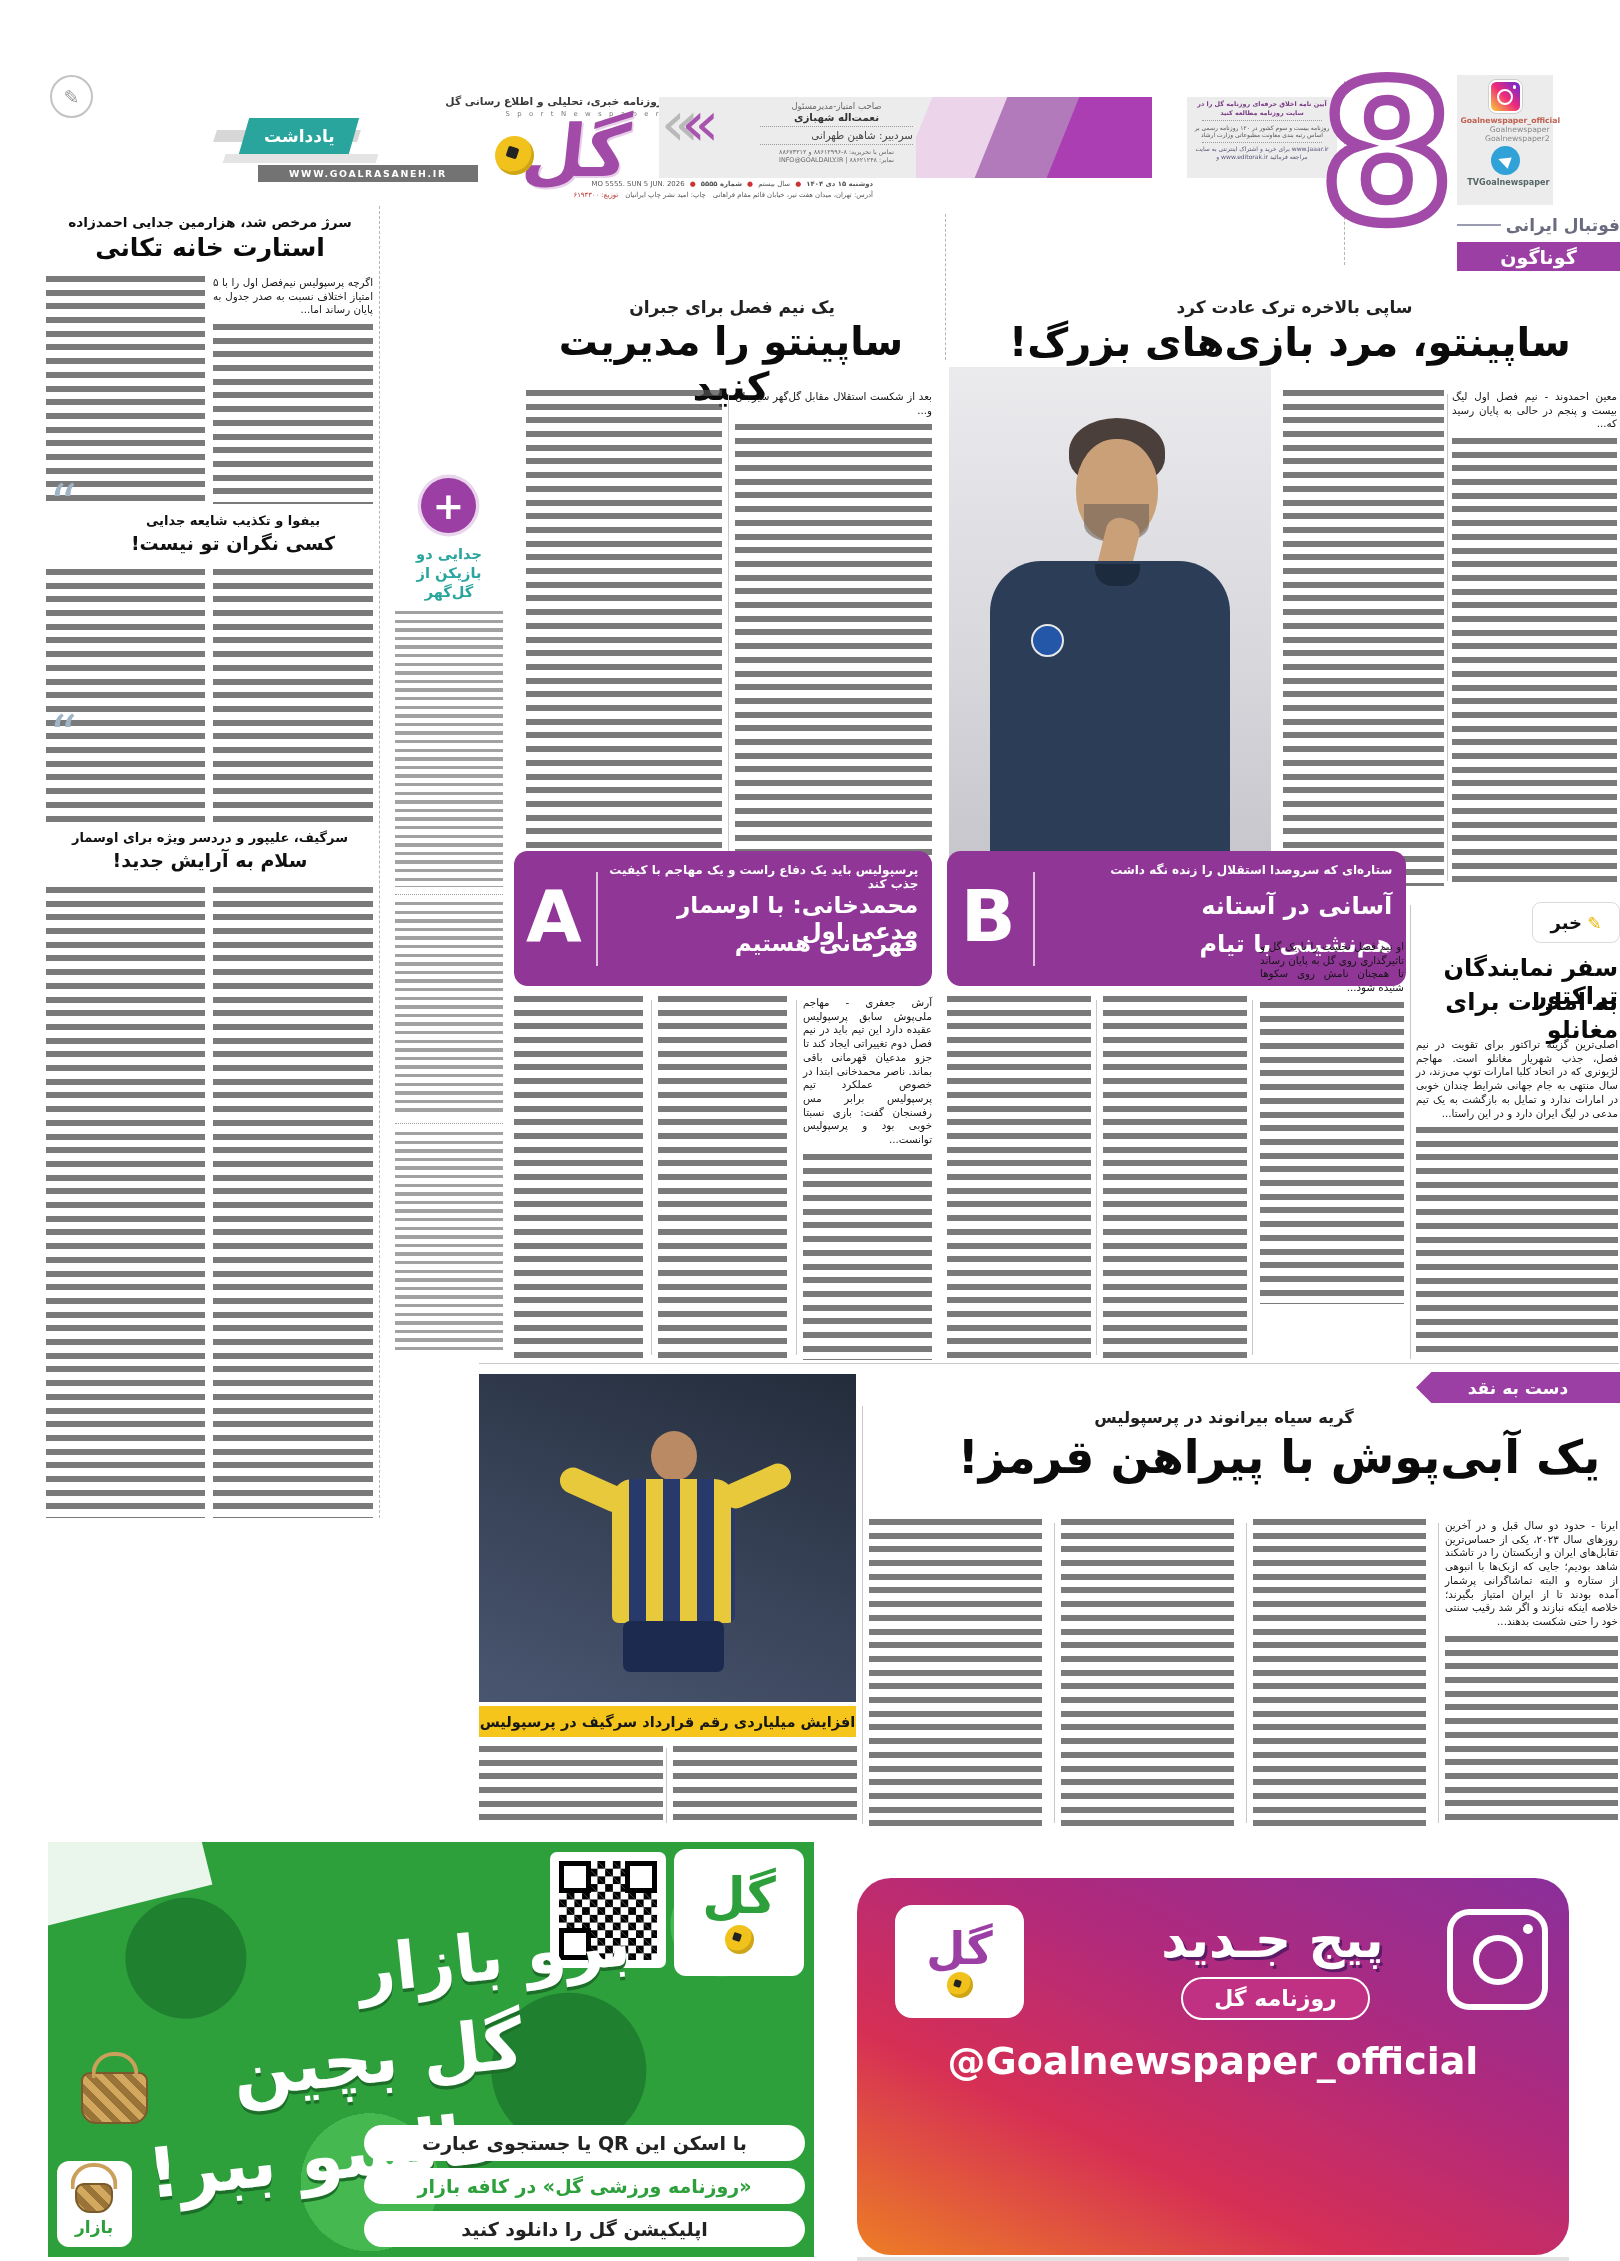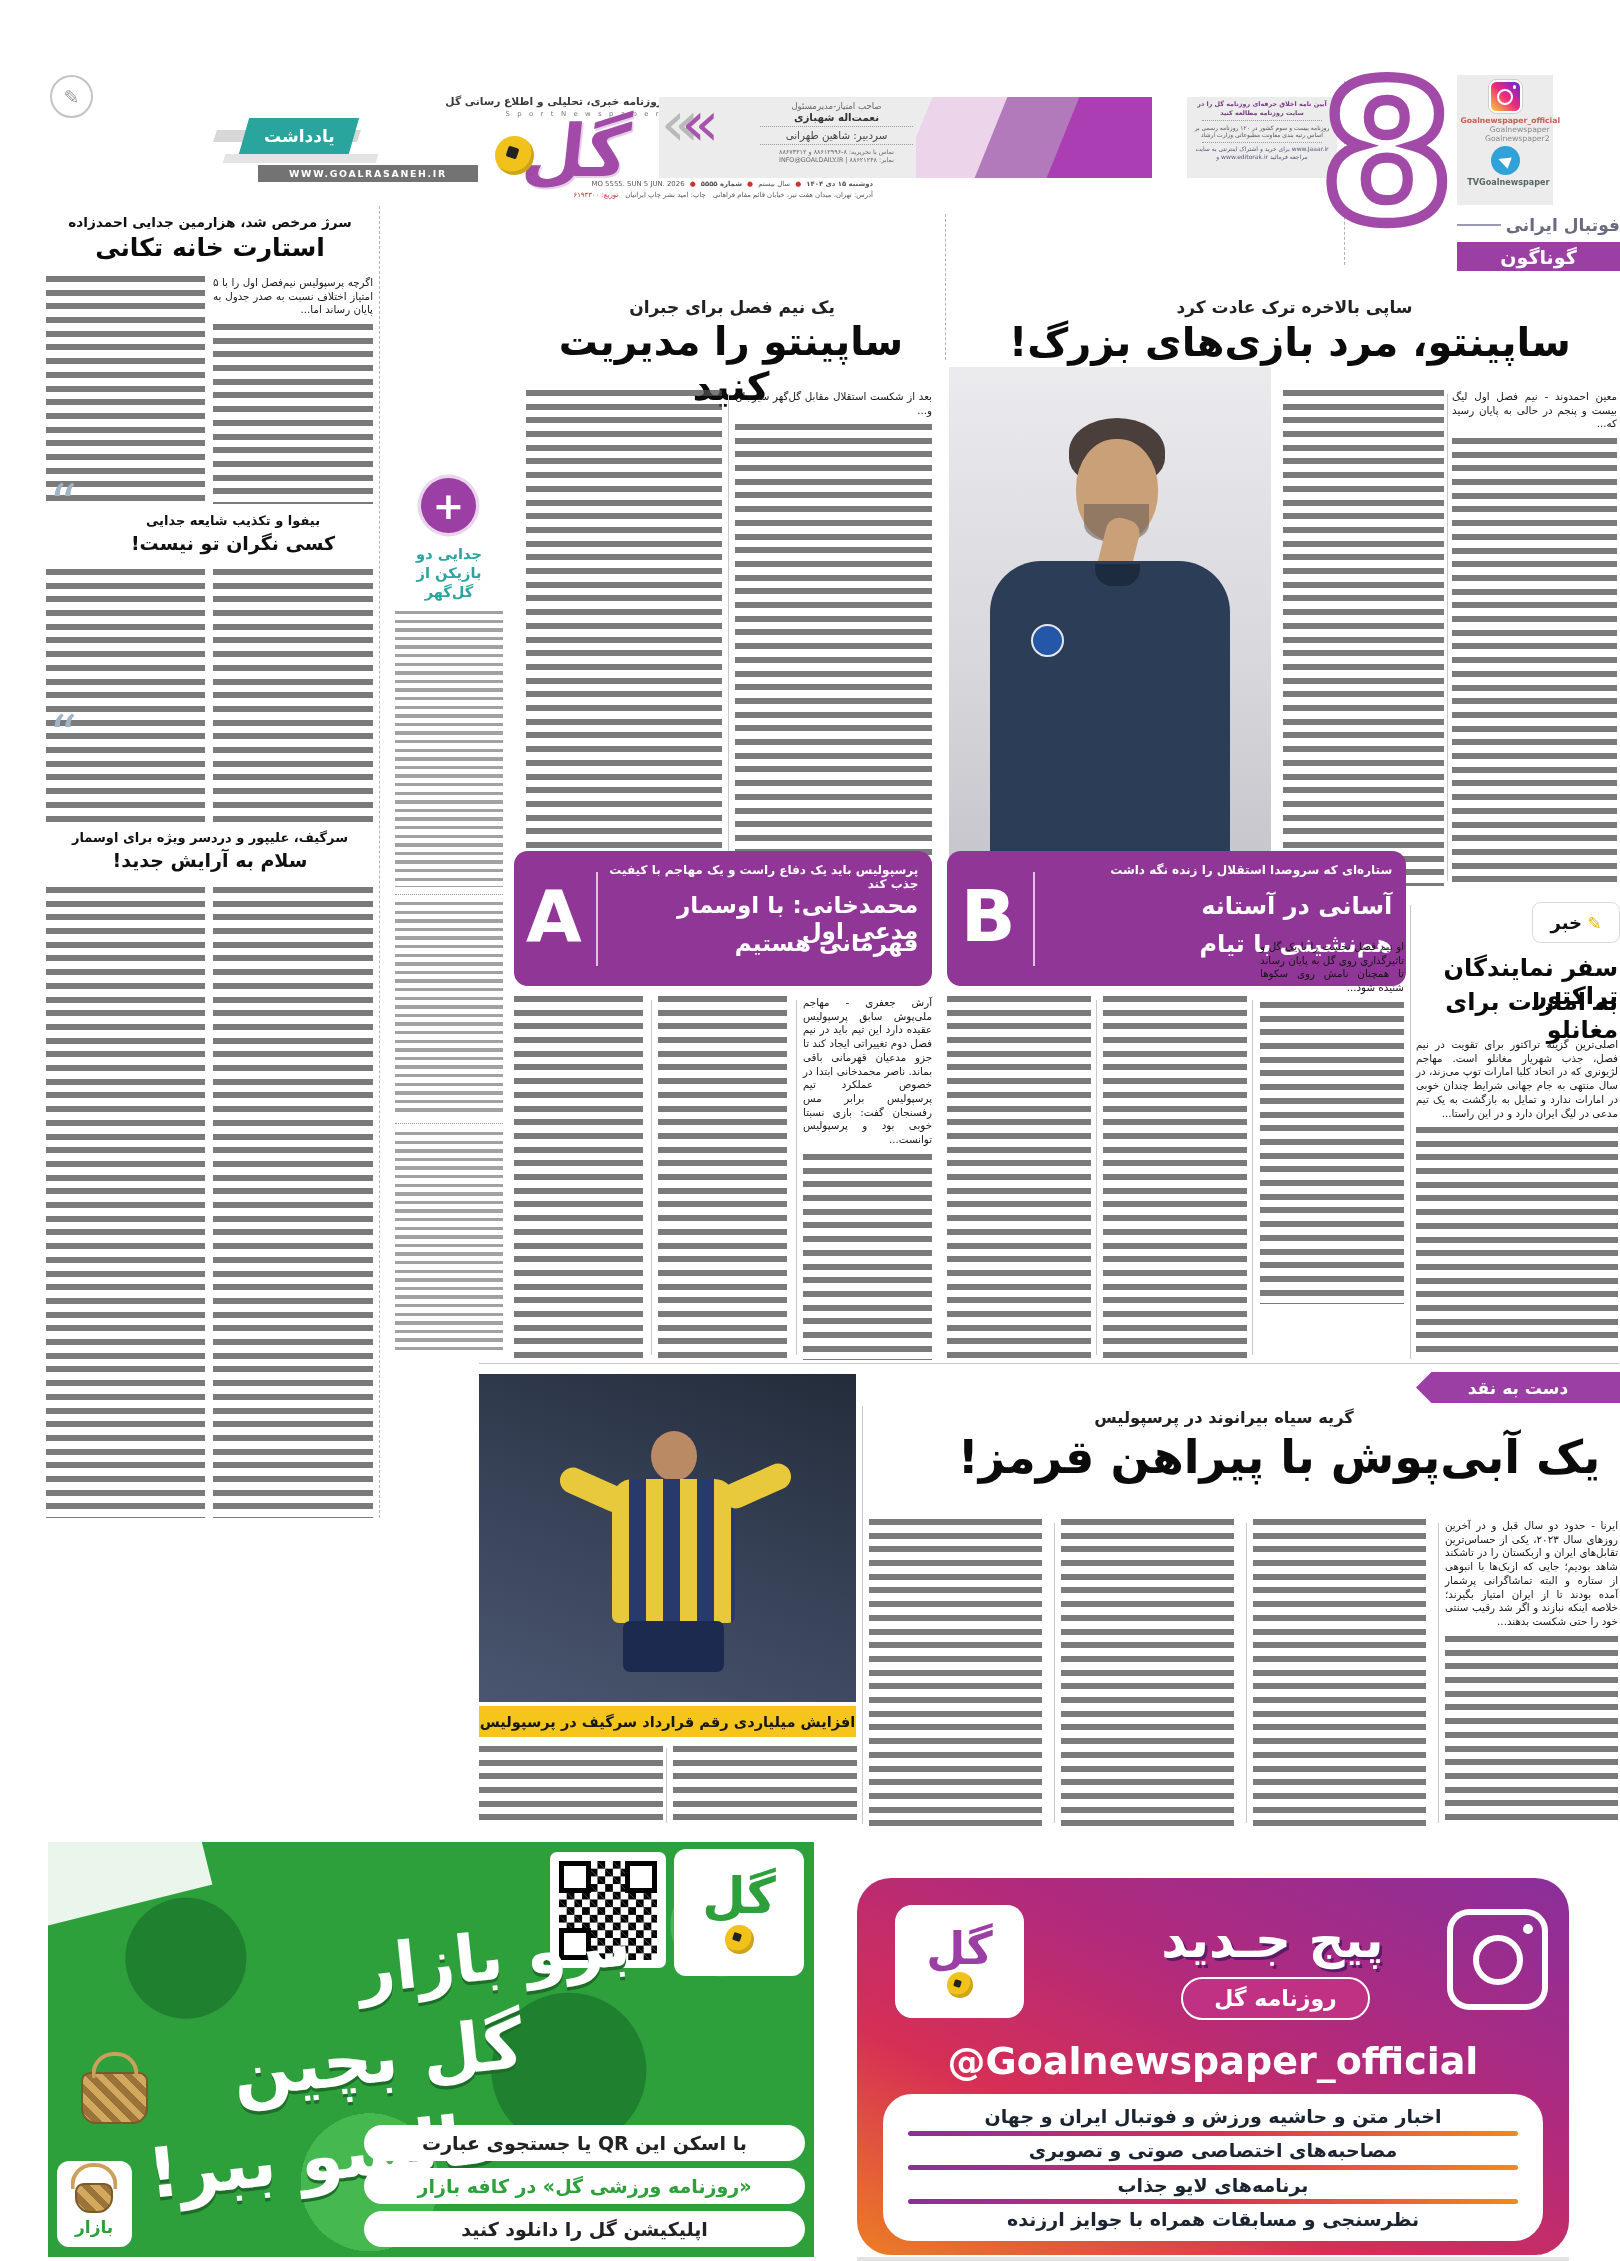--- a/index.html
+++ b/index.html
@@ -75,21 +75,21 @@
     <div class="ball" style="position:absolute;right:129px;top:62px;width:39px;height:39px;"></div>
   </div>
 
   <div class="abs graybox" style="left:660px;top:97px;width:493px;height:81px;overflow:hidden;">
     <span style="position:absolute;left:1.7px;top:-10.3px;font-size:63px;color:#b9b9b9;">»</span>
     <span style="position:absolute;left:22px;top:-10.3px;font-size:63px;color:#a854af;">»</span>
     <div class="abs" style="left:101px;top:4.3px;width:153px;">
       <div class="c" style="font-size:8.6px;color:#666;">صاحب امتیاز-مدیرمسئول</div>
       <div class="c" style="font-size:10.3px;font-weight:900;color:#333;">نعمت‌اله شهبازی</div>
       <div class="dotline" style="margin:2.6px 0;"></div>
-      <div class="c" style="font-size:10.3px;color:#444;">سردبیر: شاهین طهرانی</div>
+      <div class="c" style="font-size:10.3px;color:#444;text-align:right;">سردبیر: شاهین طهرانی</div>
       <div class="dotline" style="margin:2.6px 0;"></div>
       <div class="c" style="font-size:6.4px;color:#666;">تماس با تحریریه: ۸-۸۸۶۱۲۹۹۶ و ۸۸۶۷۳۲۱۲</div>
       <div class="c" style="font-size:6.4px;color:#666;">
         <span>نمابر: ۸۸۶۲۱۲۴۸</span> |
         <span style="direction:ltr;">INFO@GOALDAILY.IR</span>
       </div>
     </div>
     <div class="abs" style="left:257px;top:0;width:236px;height:81px;overflow:hidden;">
       <div class="stripe" style="left:0;width:90px;background:#ecd4ea;"></div>
       <div class="stripe" style="left:75px;width:86px;background:#b279bb;"></div>
@@ -330,26 +330,17 @@
     <div class="ig big" style="position:absolute;left:590px;top:31px;"></div>
     <div style="position:absolute;left:257px;top:33px;width:317px;text-align:center;font-size:50px;font-weight:900;color:#fff;text-shadow:2.6px 2.6px 0 #5c1b66;">پیج جـدید</div>
     <div style="position:absolute;left:324px;top:99px;width:185px;height:39px;border:2.6px solid #fff;background:#c13183;border-radius:24px;display:flex;align-items:center;justify-content:center;">
       <span style="font-size:22px;font-weight:900;color:#fff;">روزنامه گل</span>
     </div>
     <div style="position:absolute;left:38px;top:27.4px;width:129px;height:113px;background:#fff;border-radius:17px;display:flex;flex-direction:column;align-items:center;justify-content:center;">
       <span style="font-size:45px;font-weight:900;color:#9c3fa4;line-height:1;">گل</span>
       <div class="ball" style="width:26px;height:26px;margin-top:1.7px;"></div>
     </div>
     <div style="position:absolute;left:0;top:161px;width:100%;text-align:center;font-size:38px;font-weight:900;color:#fff;direction:ltr;">@Goalnewspaper_official</div>
-    <div style="position:absolute;left:26px;top:216px;width:660px;height:147px;background:#fff;border-radius:29px;border:4.3px solid #fff;box-sizing:border-box;display:flex;flex-direction:column;justify-content:space-evenly;padding:3.4px 20.6px;">
-      <div class="c" style="font-size:19px;font-weight:bold;color:#1c2430;">اخبار متن و حاشیه ورزش و فوتبال ایران و جهان</div>
-      <div style="height:4.3px;border-radius:2.6px;background:linear-gradient(90deg,#8a2f9b,#d62f55,#f08a1d);"></div>
-      <div class="c" style="font-size:19px;font-weight:bold;color:#1c2430;">مصاحبه‌های اختصاصی صوتی و تصویری</div>
-      <div style="height:4.3px;border-radius:2.6px;background:linear-gradient(90deg,#8a2f9b,#d62f55,#f08a1d);"></div>
-      <div class="c" style="font-size:19px;font-weight:bold;color:#1c2430;">برنامه‌های لایو جذاب</div>
-      <div style="height:4.3px;border-radius:2.6px;background:linear-gradient(90deg,#8a2f9b,#d62f55,#f08a1d);"></div>
-      <div class="c" style="font-size:19px;font-weight:bold;color:#1c2430;">نظرسنجی و مسابقات همراه با جوایز ارزنده</div>
-    </div>
   </div>
   <div class="abs" style="left:858px;top:2257px;width:712px;height:4.3px;background:#e2e2e2;"></div>
 
 </div>
 
 
 </body></html>

